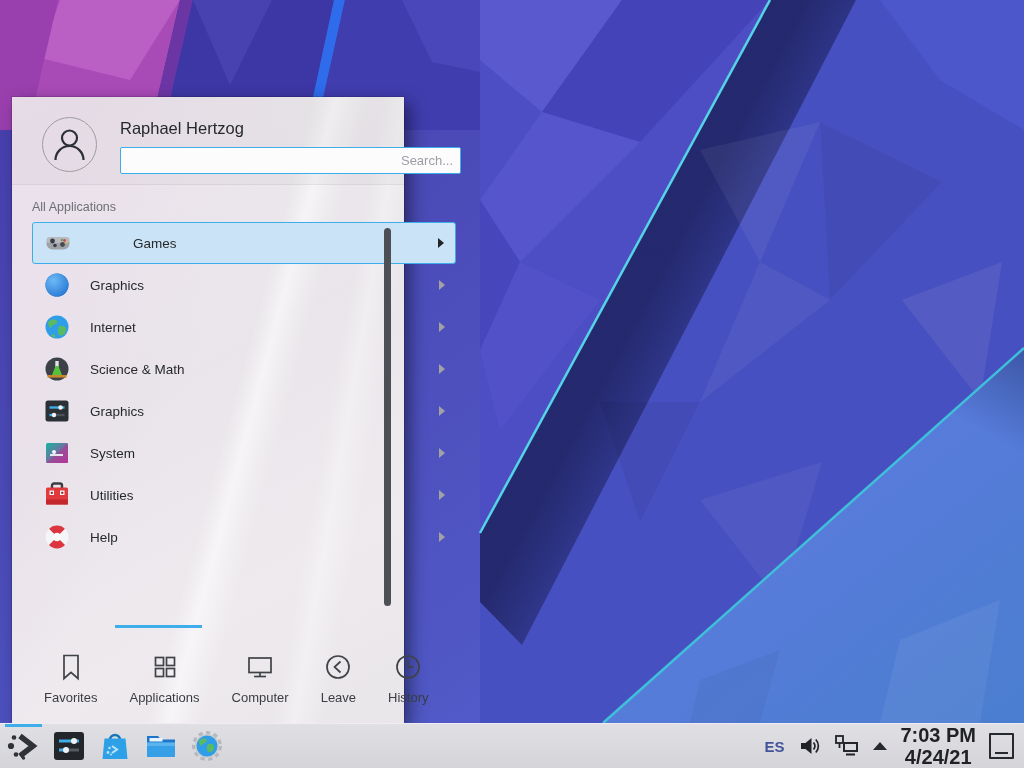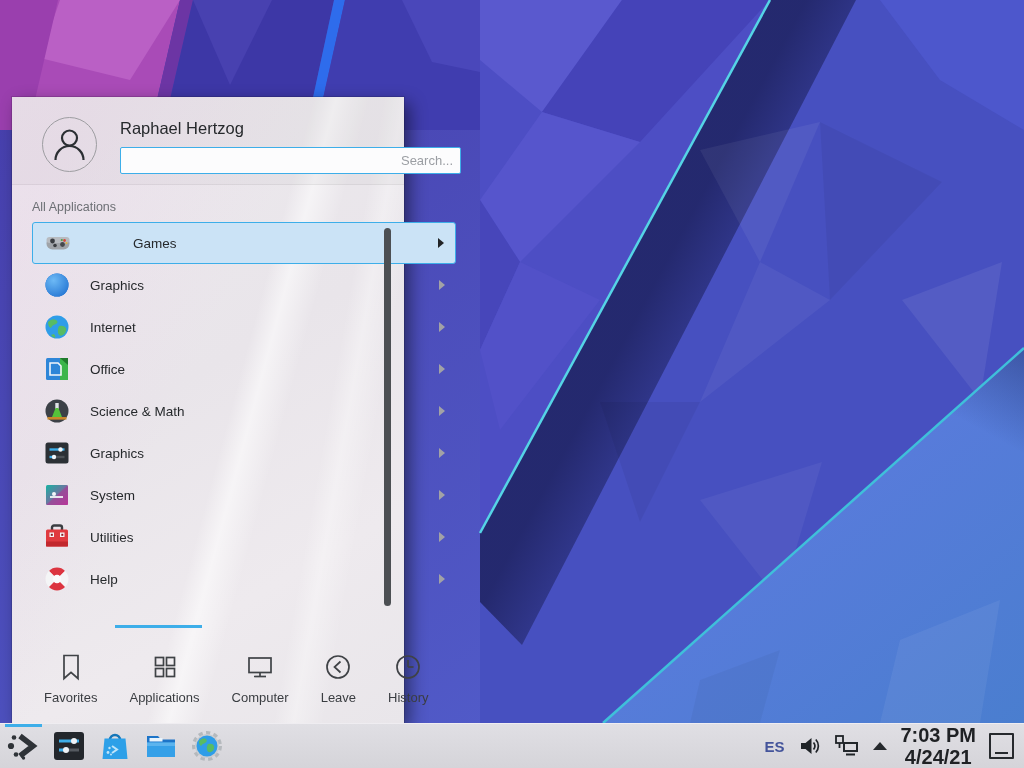--- a/index.html
+++ b/index.html
@@ -188,30 +188,20 @@
           <circle cx="13" cy="13" r="11.5" fill="#2f9de8"></circle>
           <path d="M4,8 q4,-4 8,-2 q3,2 0,4 q-4,1 -5,4 q-3,-1 -3,-6z" fill="#58bb63"></path>
           <path d="M15,12 q5,-1 7,2 q1,4 -3,7 q-4,2 -5,-2 q-1,-4 1,-7z" fill="#58bb63"></path>
           <path d="M10,20 q2,2 1,4 q-3,-1 -4,-3z" fill="#58bb63"></path>
         </svg>
         <span class="app-label">Internet</span>
         <span class="arrow"></span>
       </div>
 
 
-      <div class="app-item">
-        <svg class="app-icon" viewBox="0 0 26 26">
-          <rect x="2" y="2" width="22" height="22" rx="1.5" fill="#2e86d8"></rect>
-          <polygon points="16,2 24,2 24,24 16,24" fill="#3cb54a"></polygon>
-          <polygon points="16,2 24,2 24,9" fill="#1f7a2d"></polygon>
-          <path d="M6,7 h8 l3,3 v9 h-11 z" fill="none" stroke="#f2f6fa" stroke-width="1.6"></path>
-        </svg>
-        <span class="app-label">Office</span>
-        <span class="arrow"></span>
-      </div>
 
       <div class="app-item">
         <svg class="app-icon" viewBox="0 0 26 26">
           <circle cx="13" cy="13" r="11.5" fill="#3c4147"></circle>
           <rect x="11.3" y="5" width="3.4" height="6" fill="#dfe3e6"></rect>
           <polygon points="8,19 18,19 14.4,10 11.6,10" fill="#55c23a"></polygon>
           <rect x="3.5" y="19" width="19" height="2.6" fill="#c8872b"></rect>
         </svg>
         <span class="app-label">Science &amp; Math</span>
         <span class="arrow"></span>

